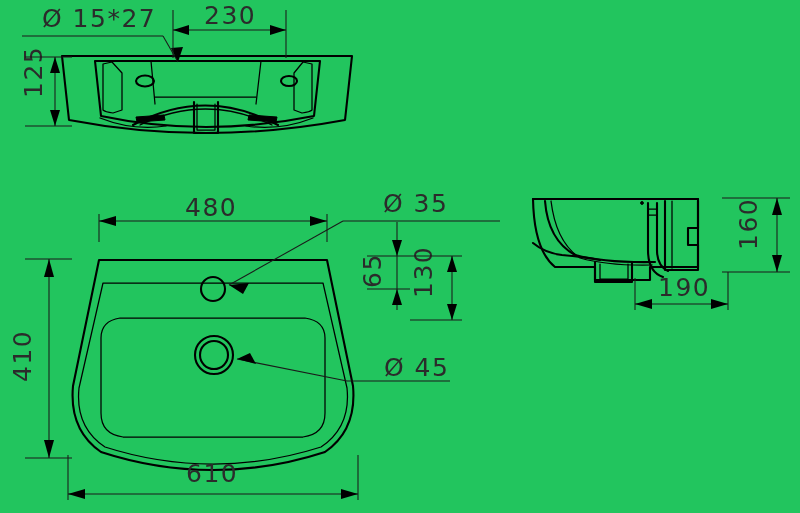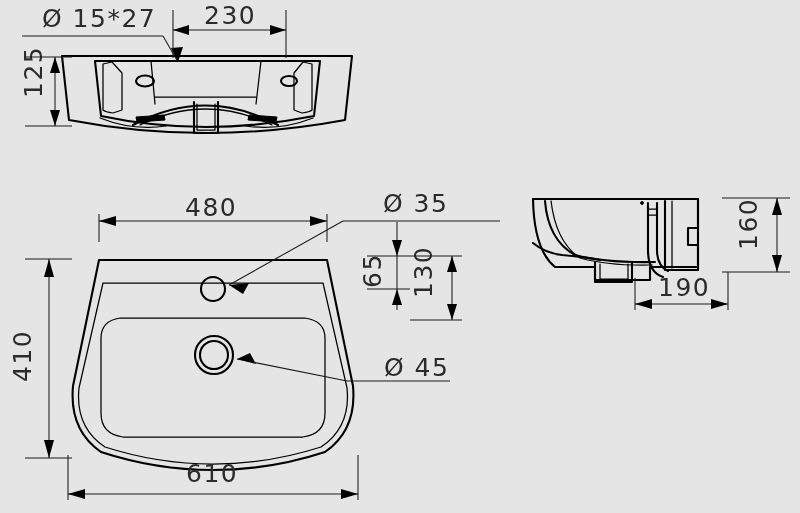--- a/index.html
+++ b/index.html
@@ -8,21 +8,21 @@
     padding: 0;
     background: #ffffff;
   }
   body {
     font-family: "Liberation Sans", sans-serif;
   }
   #drawing-root {
     position: relative;
     width: 800px;
     height: 513px;
-    background: #e5e5e5;
+    background: #22c55e;
     overflow: hidden;
   }
   #drawing-root svg {
     display: block;
     width: 800px;
     height: 513px;
   }
   .obj      { fill: none; stroke: #000000; stroke-width: 2.1; stroke-linejoin: round; stroke-linecap: round; }
   .obj-thin { fill: none; stroke: #000000; stroke-width: 1.25; stroke-linejoin: round; stroke-linecap: round; }
   .obj-fill { fill: #000000; stroke: #000000; stroke-width: 1; }

